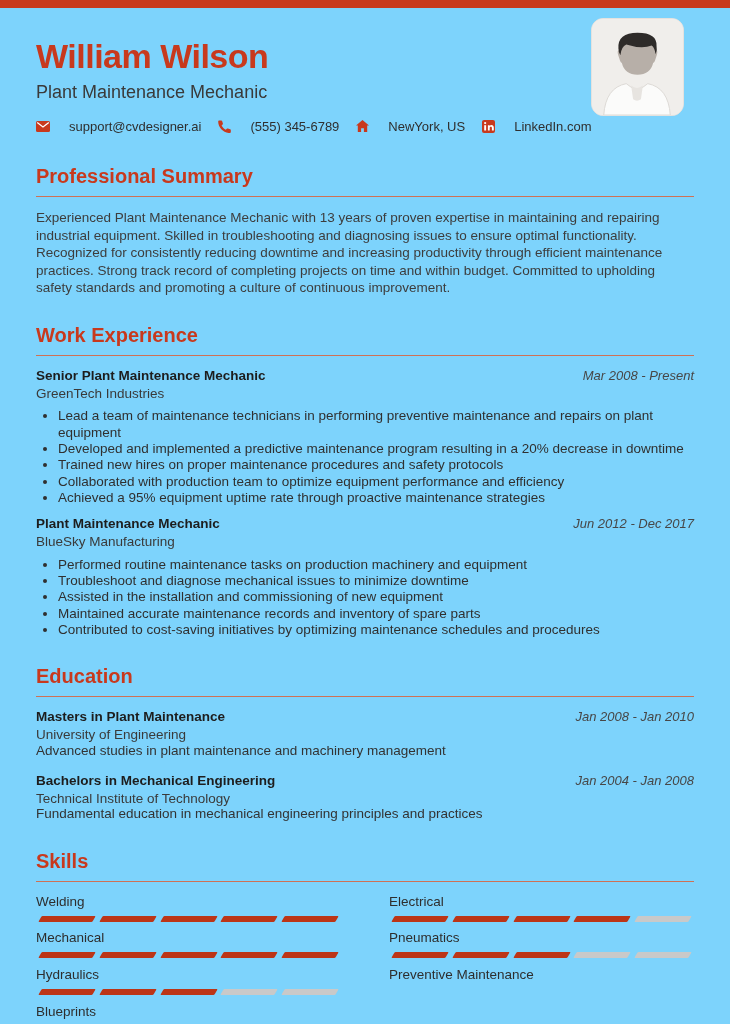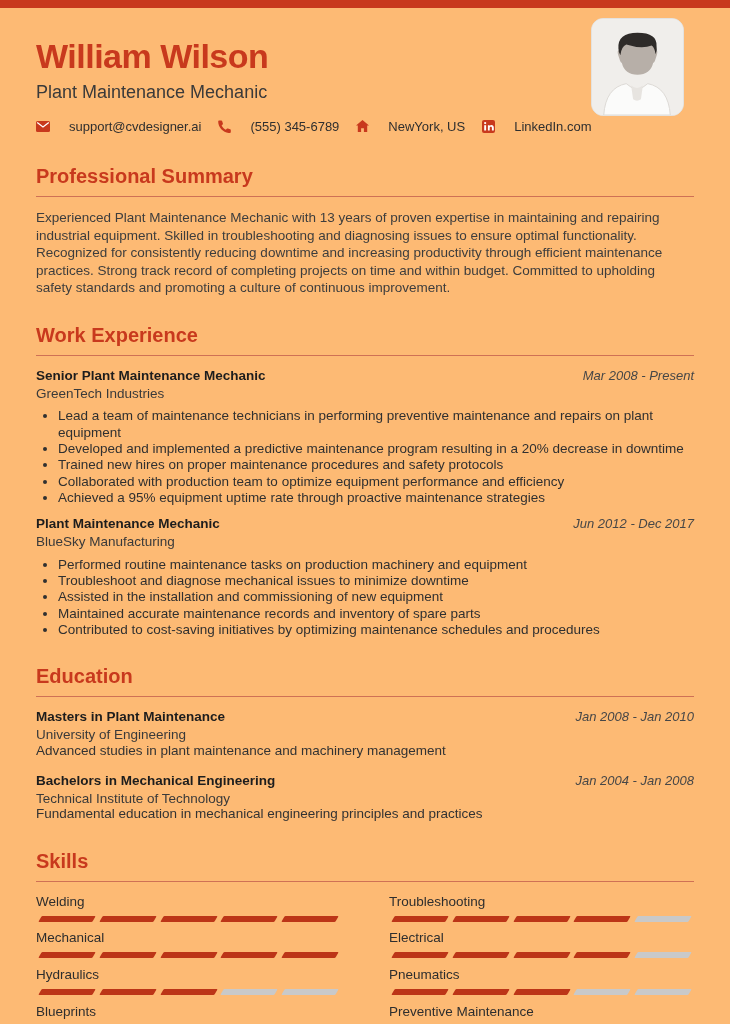--- a/index.html
+++ b/index.html
@@ -10,21 +10,21 @@
     --text:#343434;
     --muted:#474747;
   }
   *{box-sizing:border-box;margin:0;padding:0;}
   html,body{background:#fff;}
   body{
     width:730px;height:1024px;overflow:hidden;
     font-family:"Liberation Sans","DejaVu Sans",sans-serif;
     color:var(--text);
   }
-  .canvas{position:relative;width:730px;height:1024px;background:#fdba74;overflow:hidden;}
+  .canvas{position:relative;width:730px;height:1024px;background:#7dd3fc;overflow:hidden;}
   .topbar{height:8px;width:100%;background:var(--accent);}
   .page{padding:0 36px;}
 
   
   .header{position:relative;padding-top:30px;min-height:130px;}
   .name{font-size:34px;font-weight:700;color:var(--accent);letter-spacing:-0.5px;line-height:1.1;}
   .role{font-size:18px;color:#3a3a3a;margin-top:7px;line-height:1.2;}
   .contacts{display:flex;align-items:center;gap:17px;margin-top:15px;font-size:13px;color:#2f2f2f;}
   .contact{display:flex;align-items:center;gap:19px;white-space:nowrap;}
   .contact svg{display:block;}
@@ -228,30 +228,20 @@
                 </div>
   </div>
 
   <div class="skill">
     <div class="skill-label">Blueprints</div>
 
   </div>
 
 </div>
           <div>
-  <div class="skill">
-    <div class="skill-label">Troubleshooting</div>
-    <div class="skill-bar">
-                  <span class="seg"></span>
-                  <span class="seg"></span>
-                  <span class="seg"></span>
-                  <span class="seg"></span>
-                  <span class="seg empty"></span>
-                </div>
-  </div>
 
   <div class="skill">
     <div class="skill-label">Electrical</div>
     <div class="skill-bar">
                   <span class="seg"></span>
                   <span class="seg"></span>
                   <span class="seg"></span>
                   <span class="seg"></span>
                   <span class="seg empty"></span>
                 </div>

